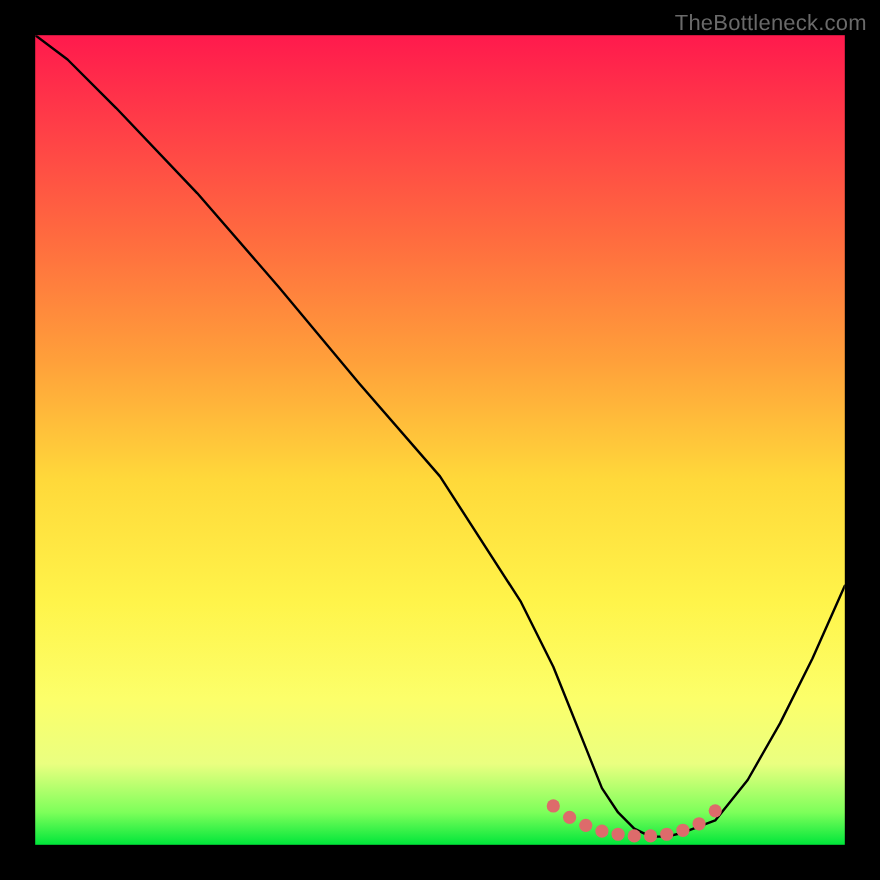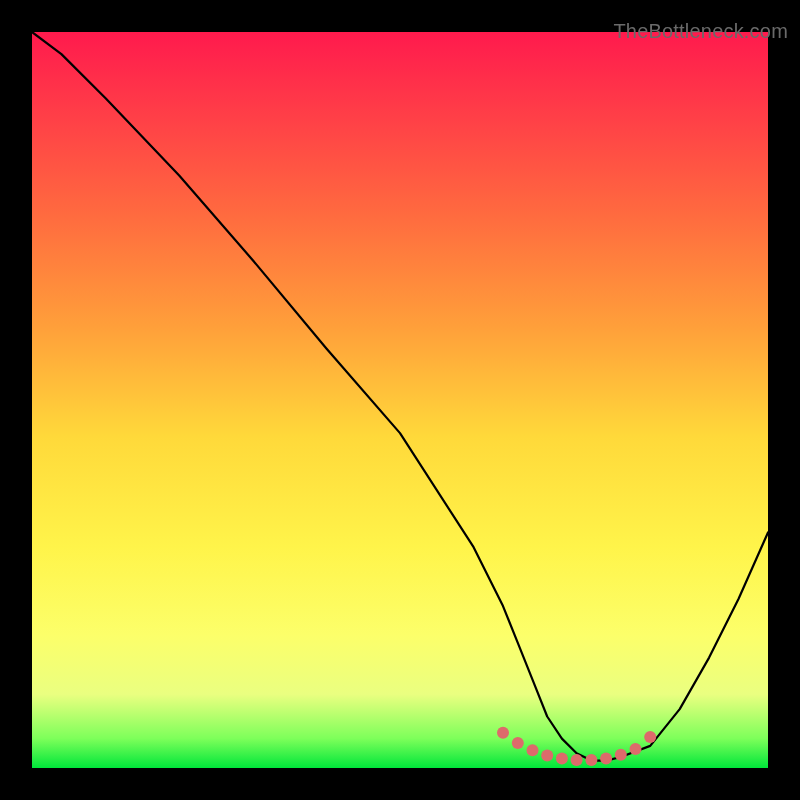--- a/index.html
+++ b/index.html
@@ -33,21 +33,21 @@
       #ffd93a 55%,
       #fff44a 70%,
       #fcff6a 82%,
       #eaff80 90%,
       #7dff5a 96%,
       #00e63a 100%
     );
   }
   .watermark {
     position: absolute;
-    top: 20px;
+    top: 10px;
     right: 12px;
     color: #6a6a6a;
     font-size: 20px;
     font-weight: 400;
     letter-spacing: 0.2px;
   }
   svg.curve {
     position: absolute;
     left: 0;
     top: 0;

